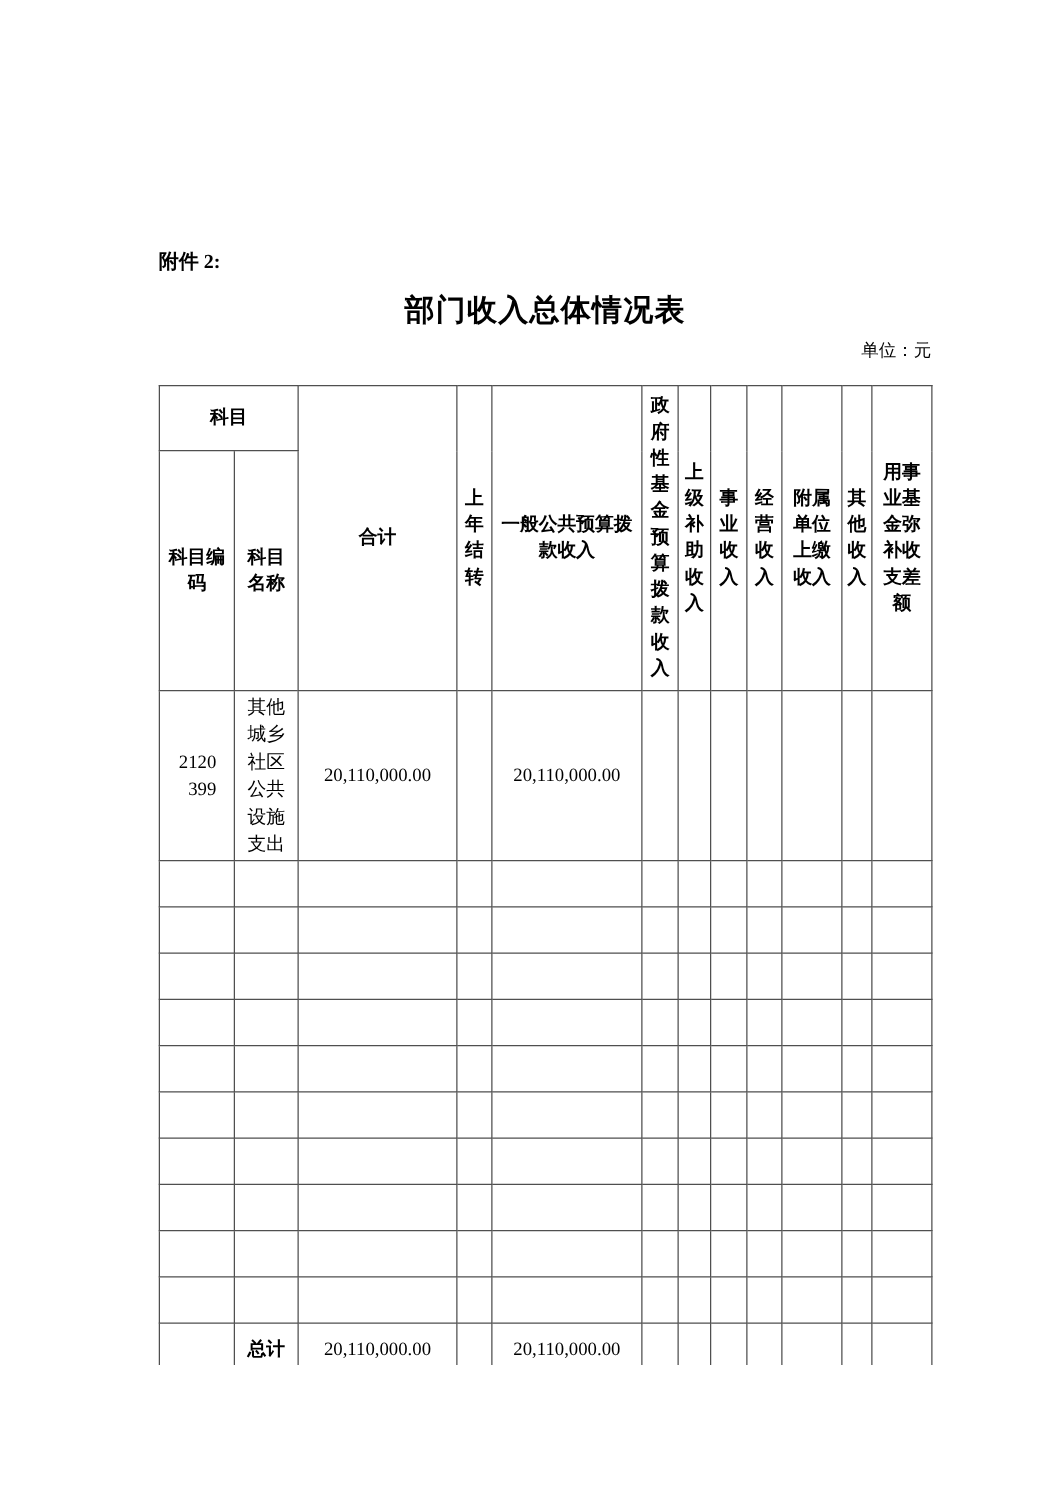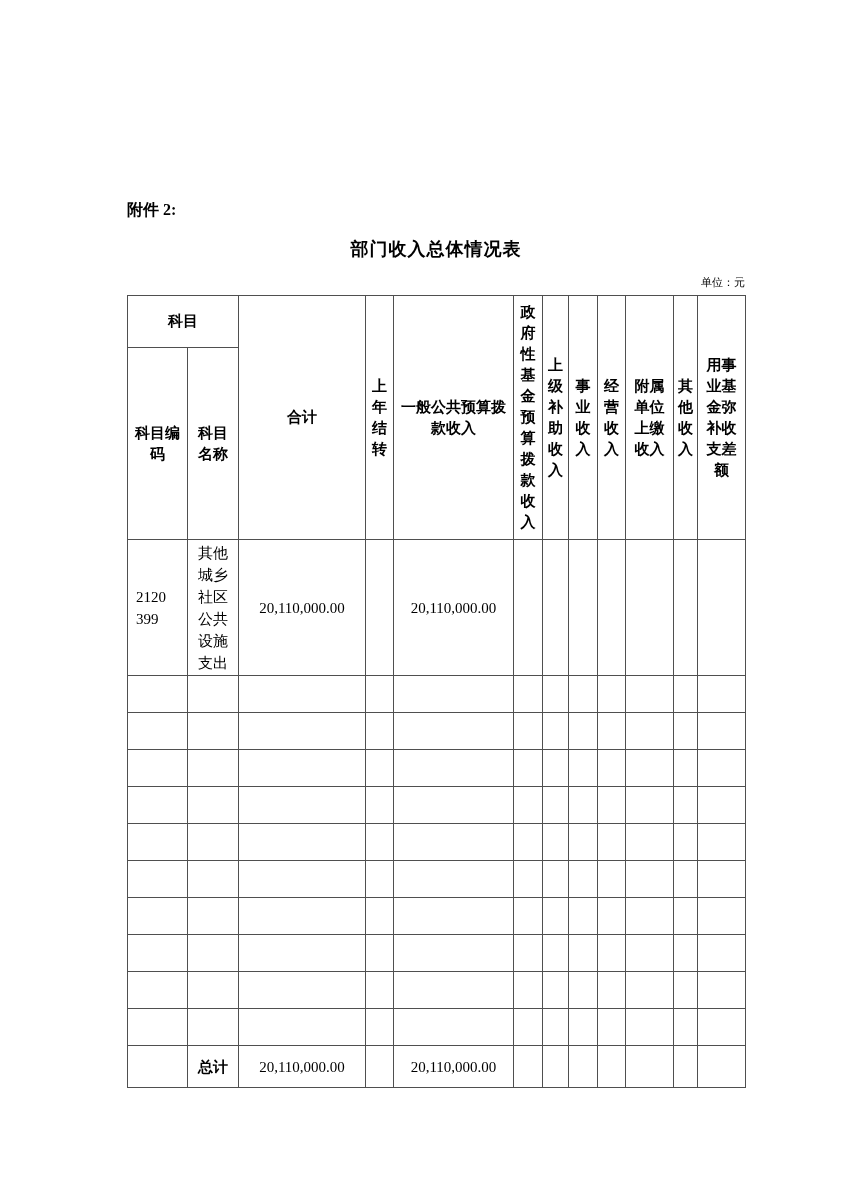--- a/index.html
+++ b/index.html
@@ -12,28 +12,28 @@
   }
   .page { position: relative; width: 848px; height: 1092px; overflow: hidden; }
   .content { padding-top: 200px; margin-left: 127px; width: 618px; }
 
   .attachment {
     font-size: 16px; font-weight: bold; line-height: 20px;
   }
   .title {
     margin: 14px 0 0 0;
     text-align: center;
-    font-size: 18px; font-weight: bold;
+    font-size: 24px; font-weight: bold;
     letter-spacing: 1px;
     line-height: 30px;
   }
   .unit {
-    margin-top: 9px; margin-bottom: 4px;
+    margin-top: 9px; margin-bottom: 17px;
     text-align: right;
-    font-size: 11px; line-height: 18px;
+    font-size: 14px; line-height: 18px;
   }
 
   table {
     border-collapse: collapse;
     table-layout: fixed;
     width: 618px;
   }
   th, td {
     border: 1px solid #4f4f4f;
     padding: 0 2px;
@@ -46,21 +46,21 @@
   th { font-weight: bold; line-height: 21px; }
   td { line-height: 22px; }
 
   thead tr.h-top { height: 52px; }
   thead tr.h-sub { height: 192px; }
   tr.r-data  { height: 136px; }
   tr.r-empty { height: 37px; }
   tr.r-total { height: 42px; }
 
   td.code {
-    text-align: left;
+    text-align: right;
     padding-left: 8px; padding-right: 14px;
     white-space: normal;
     word-break: break-all;
   }
   td.name { padding: 0 4px; }
   td.num  { white-space: nowrap; }
   td.tlabel { font-weight: bold; white-space: nowrap; text-align: center; }
 </style>
 </head>
 <body>

